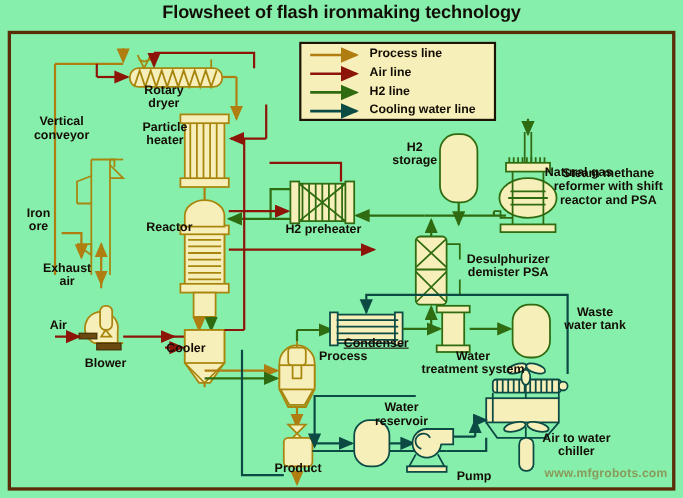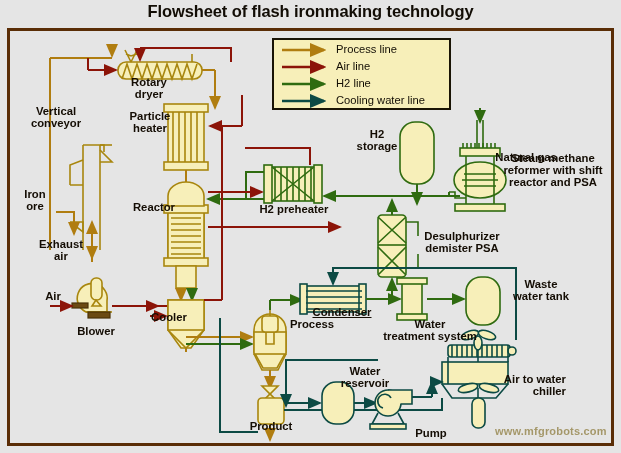--- a/index.html
+++ b/index.html
@@ -1,29 +1,29 @@
 <!DOCTYPE html>
 <html><head>
 <meta charset="utf-8">
 <style>
   html,body{margin:0;padding:0;background:#f5eeb8;}
   body{width:621px;height:453px;overflow:hidden;
        font-family:"Liberation Sans","DejaVu Sans",sans-serif;}
-  #root{position:relative;width:621px;height:453px;background:#e5e5e5;}
+  #root{position:relative;width:621px;height:453px;background:#86efac;}
   #title{position:absolute;left:0;top:2px;width:621px;text-align:center;
          font-size:16.5px;font-weight:bold;color:#120d05;letter-spacing:-0.1px;}
   #frame{position:absolute;left:7px;top:28px;width:607px;height:418px;
          border:3px solid #5a2d06;box-sizing:border-box;}
   svg{position:absolute;left:0;top:0;width:621px;height:453px;}
   .lbl{position:absolute;font-size:11.3px;font-weight:bold;color:#140d04;
        line-height:12.2px;text-align:center;white-space:pre-line;}
   .lbl.l{text-align:center;}
   #legendbox{position:absolute;left:272px;top:38px;width:179px;height:72px;
              border:2px solid #1a1405;background:#f7efb9;box-sizing:border-box;}
-  .legtxt{position:absolute;left:62px;font-size:11.2px;font-weight:normal;color:#120d04;}
+  .legtxt{position:absolute;left:62px;font-size:11.2px;font-weight:bold;color:#120d04;}
   #wm{position:absolute;left:495px;top:425px;font-size:11px;font-weight:bold;
       color:#8c7a3a;opacity:.72;letter-spacing:.2px;}
 </style>
 </head>
 <body>
 
 <div id="root">
 
   <div id="title">Flowsheet of flash ironmaking technology</div>
 
@@ -327,17 +327,17 @@
   <div class="lbl" style="left:282px;top:318px;width:60px;">Process</div>
   <div class="lbl" style="left:304px;top:306px;width:76px;text-decoration:underline;">Condenser</div>
   <div class="lbl" style="left:378px;top:318px;width:104px;">Water
 treatment system</div>
   <div class="lbl" style="left:500px;top:278px;width:82px;">Waste
 water tank</div>
   <div class="lbl" style="left:241px;top:420px;width:60px;">Product</div>
   <div class="lbl" style="left:324px;top:365px;width:82px;">Water
 reservoir</div>
   <div class="lbl" style="left:366px;top:427px;width:46px;margin-left:42px;">Pump</div>
-  <div class="lbl" style="left:482px;top:373px;width:84px;text-align:right;">Air to water
+  <div class="lbl" style="left:482px;top:393px;width:84px;">Air to water
 chiller</div>
 
   <div id="wm">www.mfgrobots.com</div>
 </div>
 
 </body></html>

